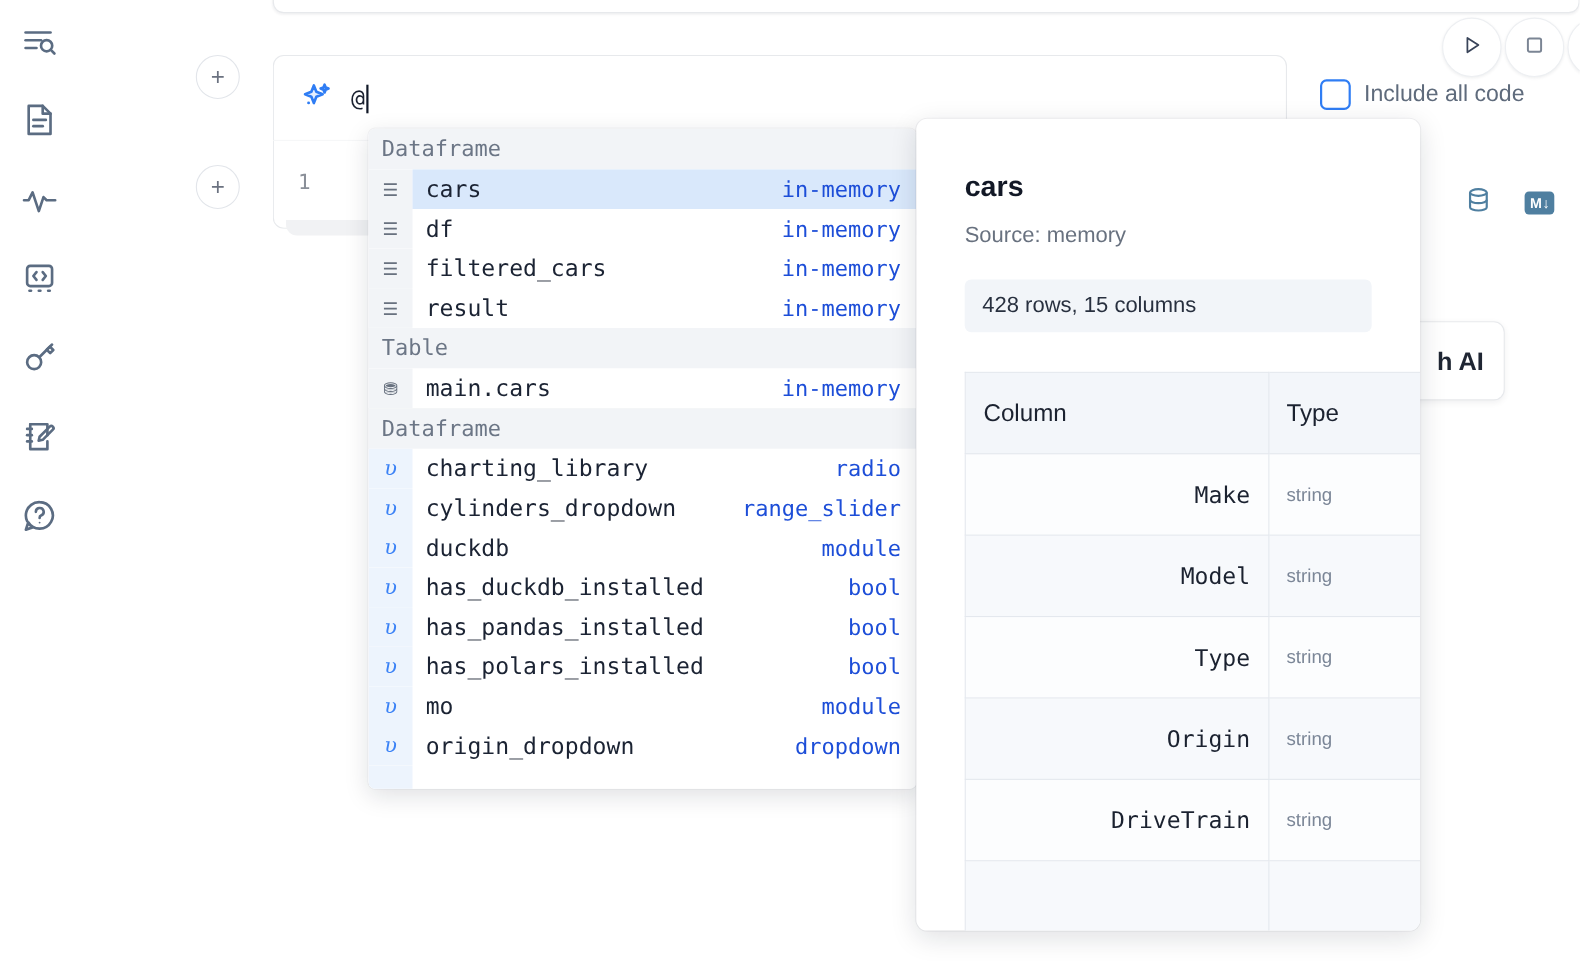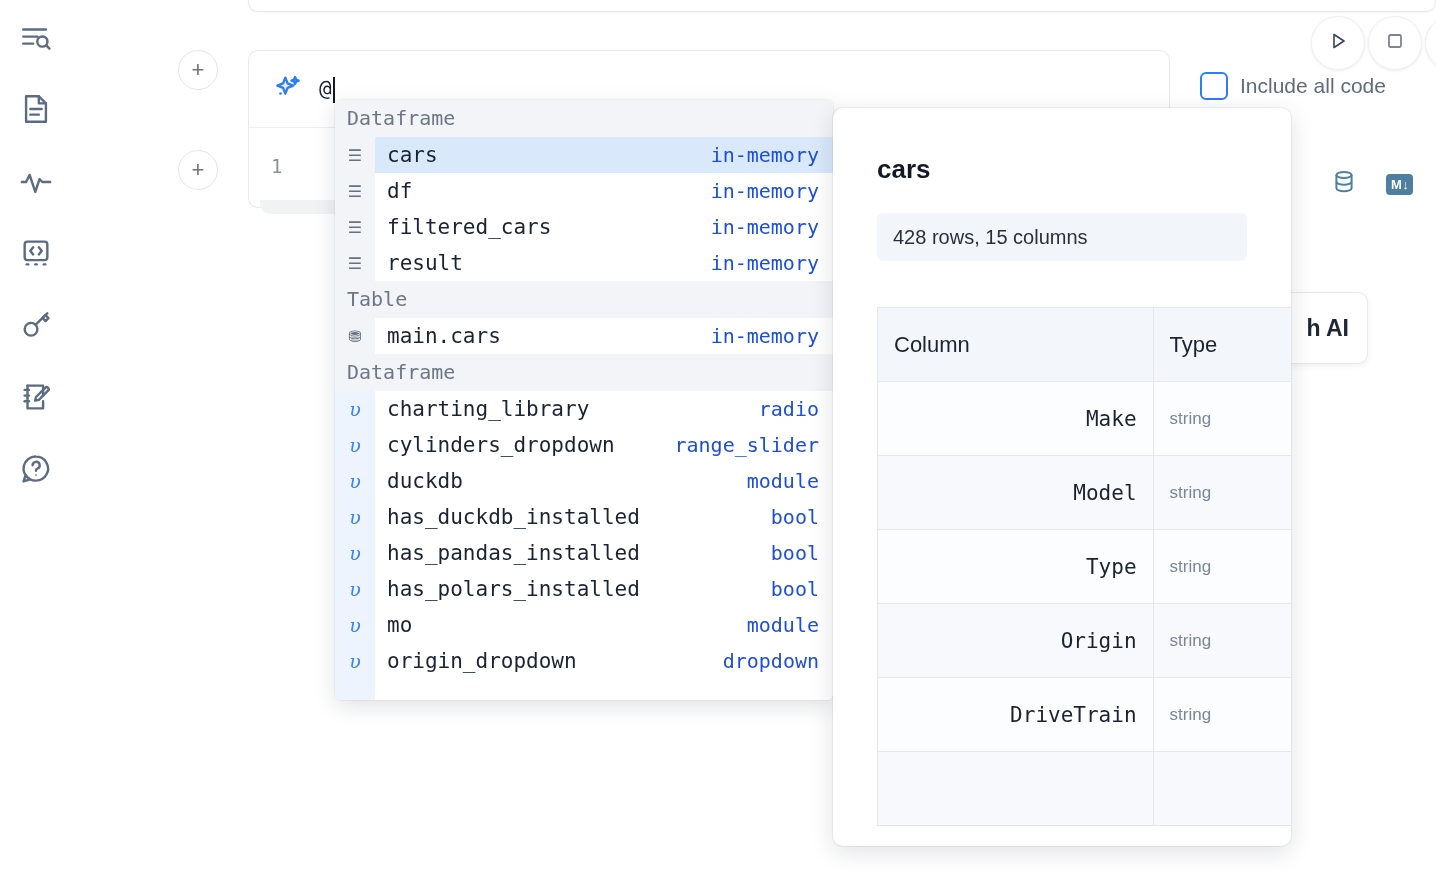--- a/index.html
+++ b/index.html
@@ -113,21 +113,21 @@
     position: absolute; left: 1258px; top: 292px; width: 110px; height: 72px;
     background: #ffffff; border: 1px solid #e7e9ec; border-radius: 10px;
     box-shadow: 0 2px 6px rgba(16,24,40,0.06);
     display: flex; align-items: center; justify-content: flex-end;
     padding-right: 18px;
     font-size: 23px; font-weight: 700; color: #1f2633;
   }
 
   
   .ac-panel {
-    position: absolute; left: 335px; top: 100px; width: 498px; height: 600px;
+    position: absolute; left: 335px; top: 117px; width: 498px; height: 600px;
     background: #ffffff;
     border-radius: 6px;
     box-shadow: 0 6px 22px rgba(16,24,40,0.13), 0 0 0 1px rgba(16,24,40,0.04);
     overflow: hidden;
     font-family: "DejaVu Sans Mono", monospace;
   }
   .ac-section {
     height: 37px; line-height: 37px;
     background: #f2f4f7; color: #6c7686;
     font-size: 20px; padding-left: 12px;
@@ -158,21 +158,21 @@
     overflow: hidden;
     padding: 46px 44px 0 44px;
   }
   .pv-title { font-size: 26px; font-weight: 700; color: #121826; margin: 0; }
   .pv-source { font-size: 20px; color: #68717f; margin-top: 18px; }
   .pv-stat {
     margin-top: 28px; background: #f2f5f9; border-radius: 6px;
     height: 48px; display: flex; align-items: center; padding-left: 16px;
     font-size: 20px; color: #28303f;
   }
-  .pv-table { margin-top: 46px; width: 416px; border-collapse: collapse; }
+  .pv-table { margin-top: 36px; width: 416px; border-collapse: collapse; }
   .pv-table th, .pv-table td {
     border: 1px solid #e4e8ee; text-align: left;
     padding: 0 16px; height: 74px;
   }
   .pv-table th { background:#f3f6fa; font-size: 22px; font-weight: 400; color:#1b2230; }
   .pv-table td.col { font-family:"DejaVu Sans Mono", monospace; font-size: 21px; color:#1b2230; background:#fcfdfe;text-align:right; }
   .pv-table td.typ { font-size: 17px; color:#7b8697; background:#fcfdfe; }
   .pv-table tr.alt td { background:#f7f9fc; }
 </style>
 </head>
@@ -416,20 +416,21 @@
           <span class="ac-meta">dropdown</span>
         </div>
       </div>
       <div class="ac-row">
         <div class="ac-icon var"></div>
       </div>
     </div>
 
   <div class="preview">
     <div class="pv-title">cars</div>
+    <div class="pv-source">Source: memory</div>
     <div class="pv-stat">428 rows, 15 columns</div>
     <table class="pv-table">
       <thead>
         <tr>
           <th>Column</th>
           <th>Type</th>
         </tr>
       </thead>
       <tbody id="pv-body">
           <tr class="">

